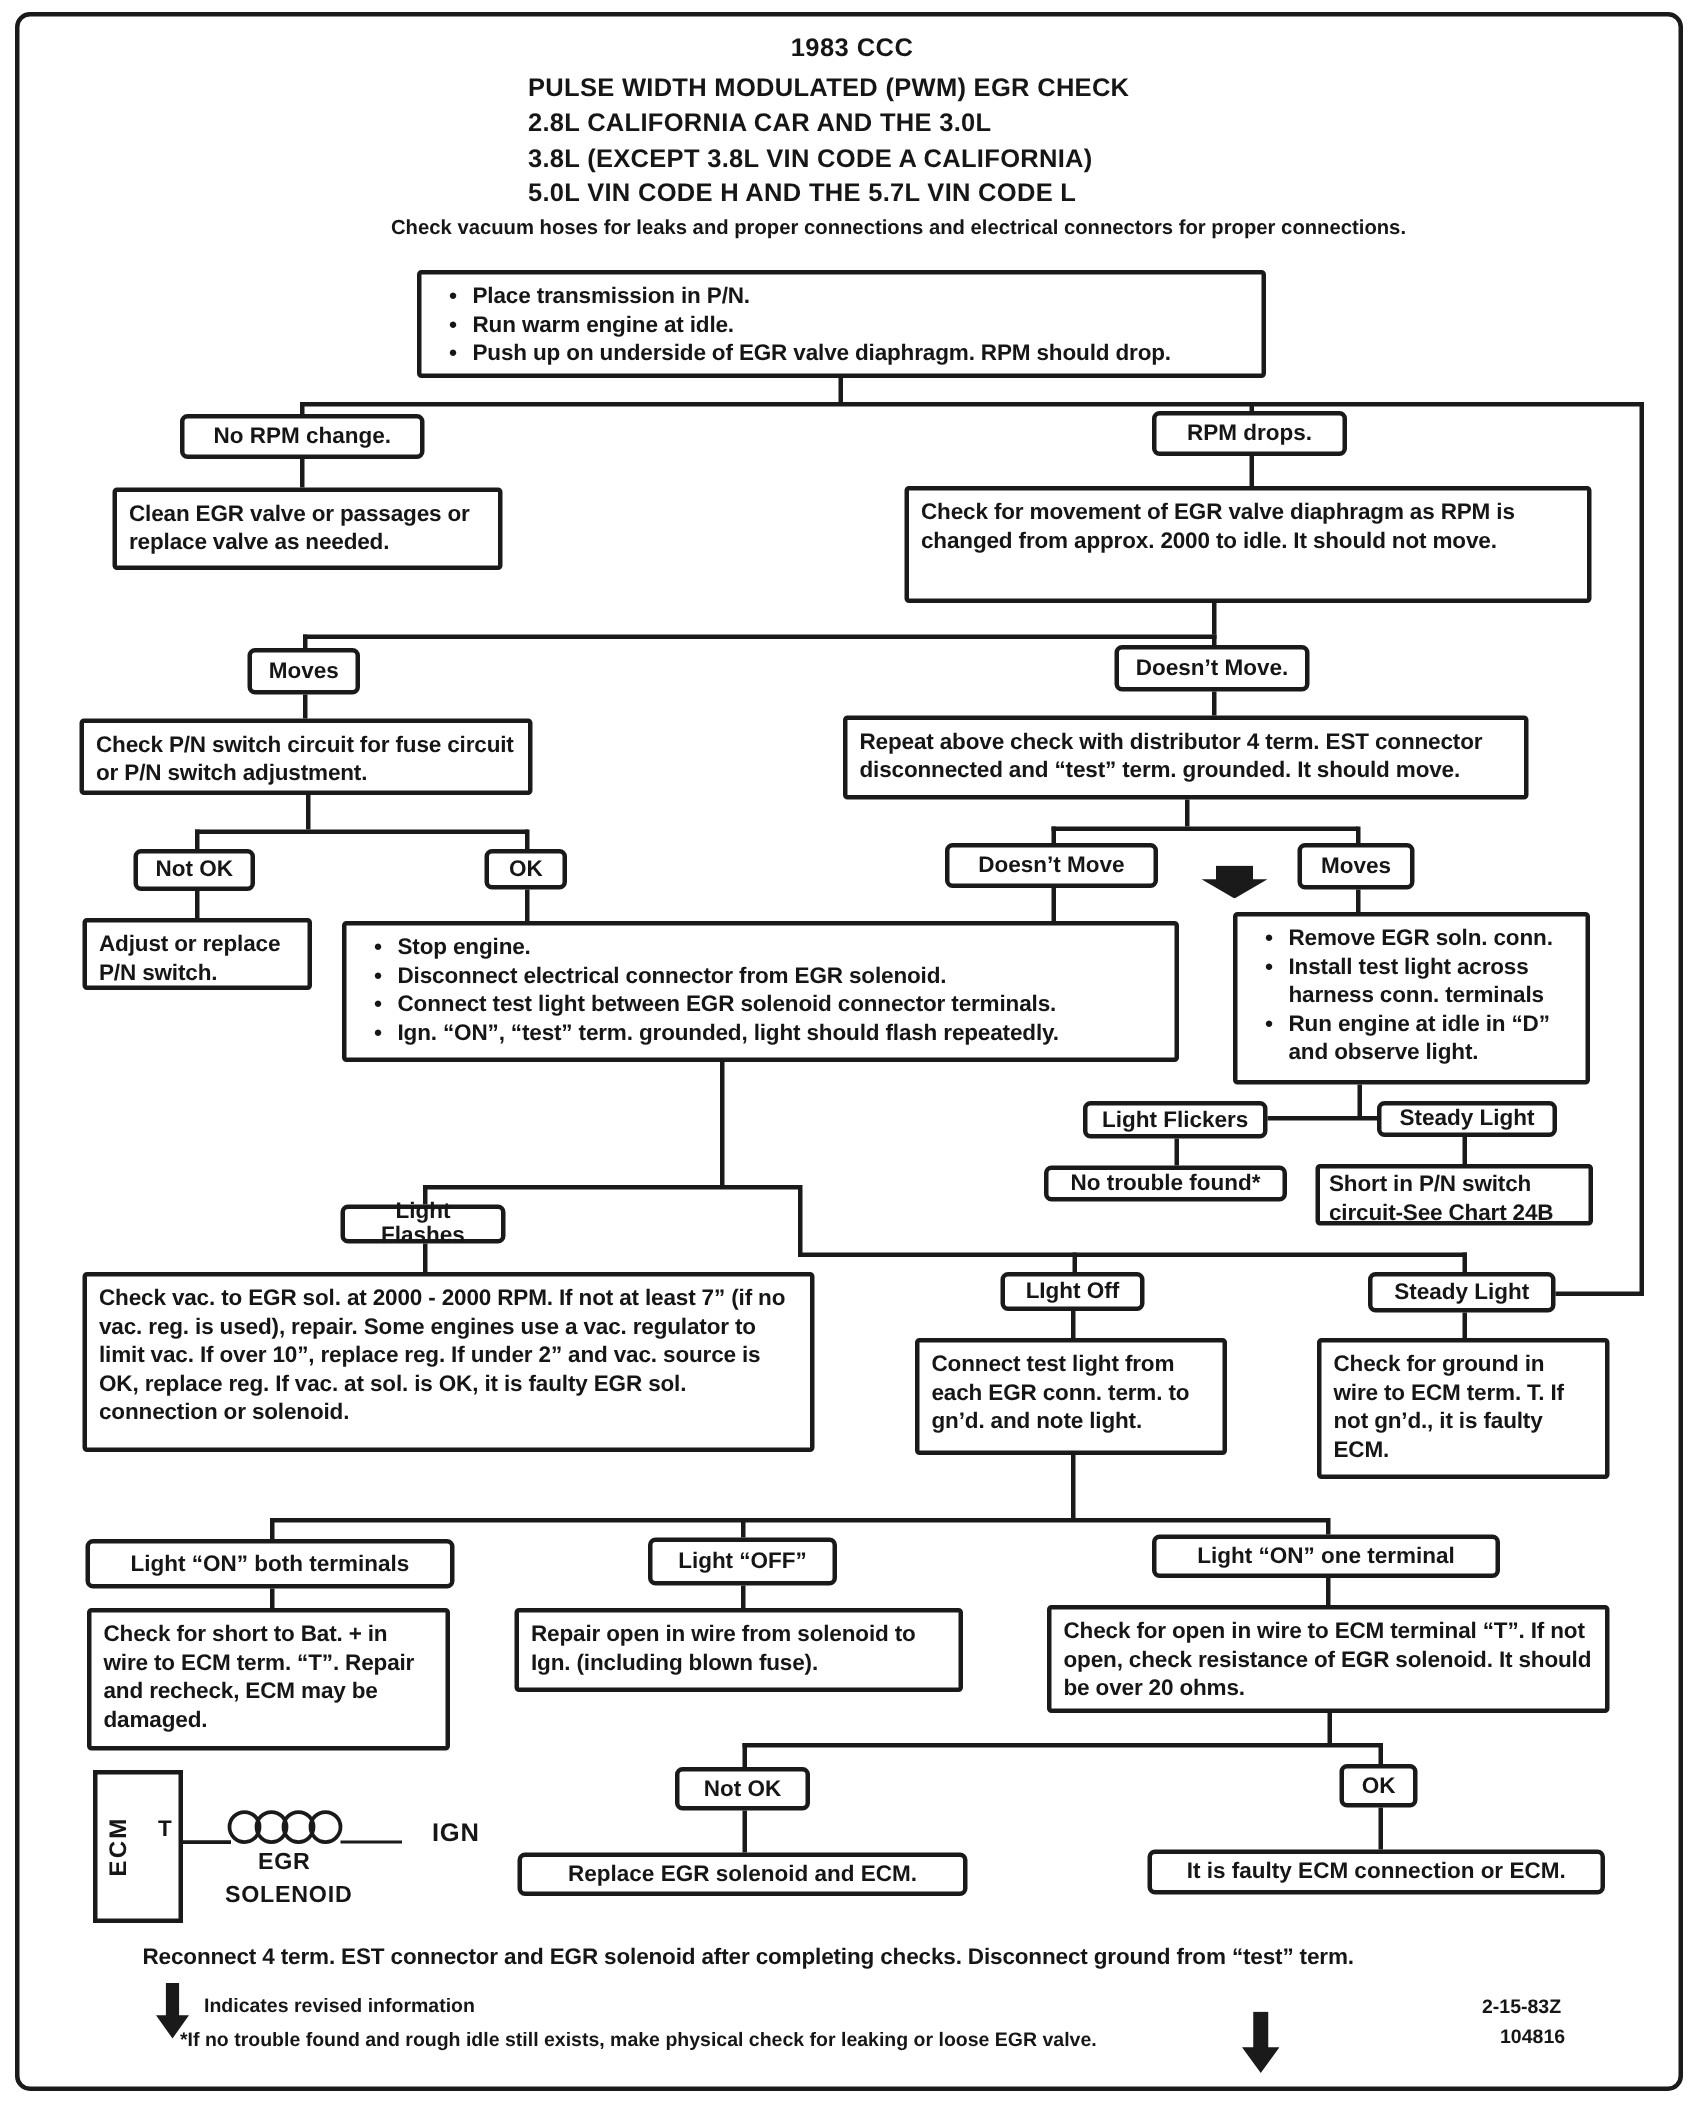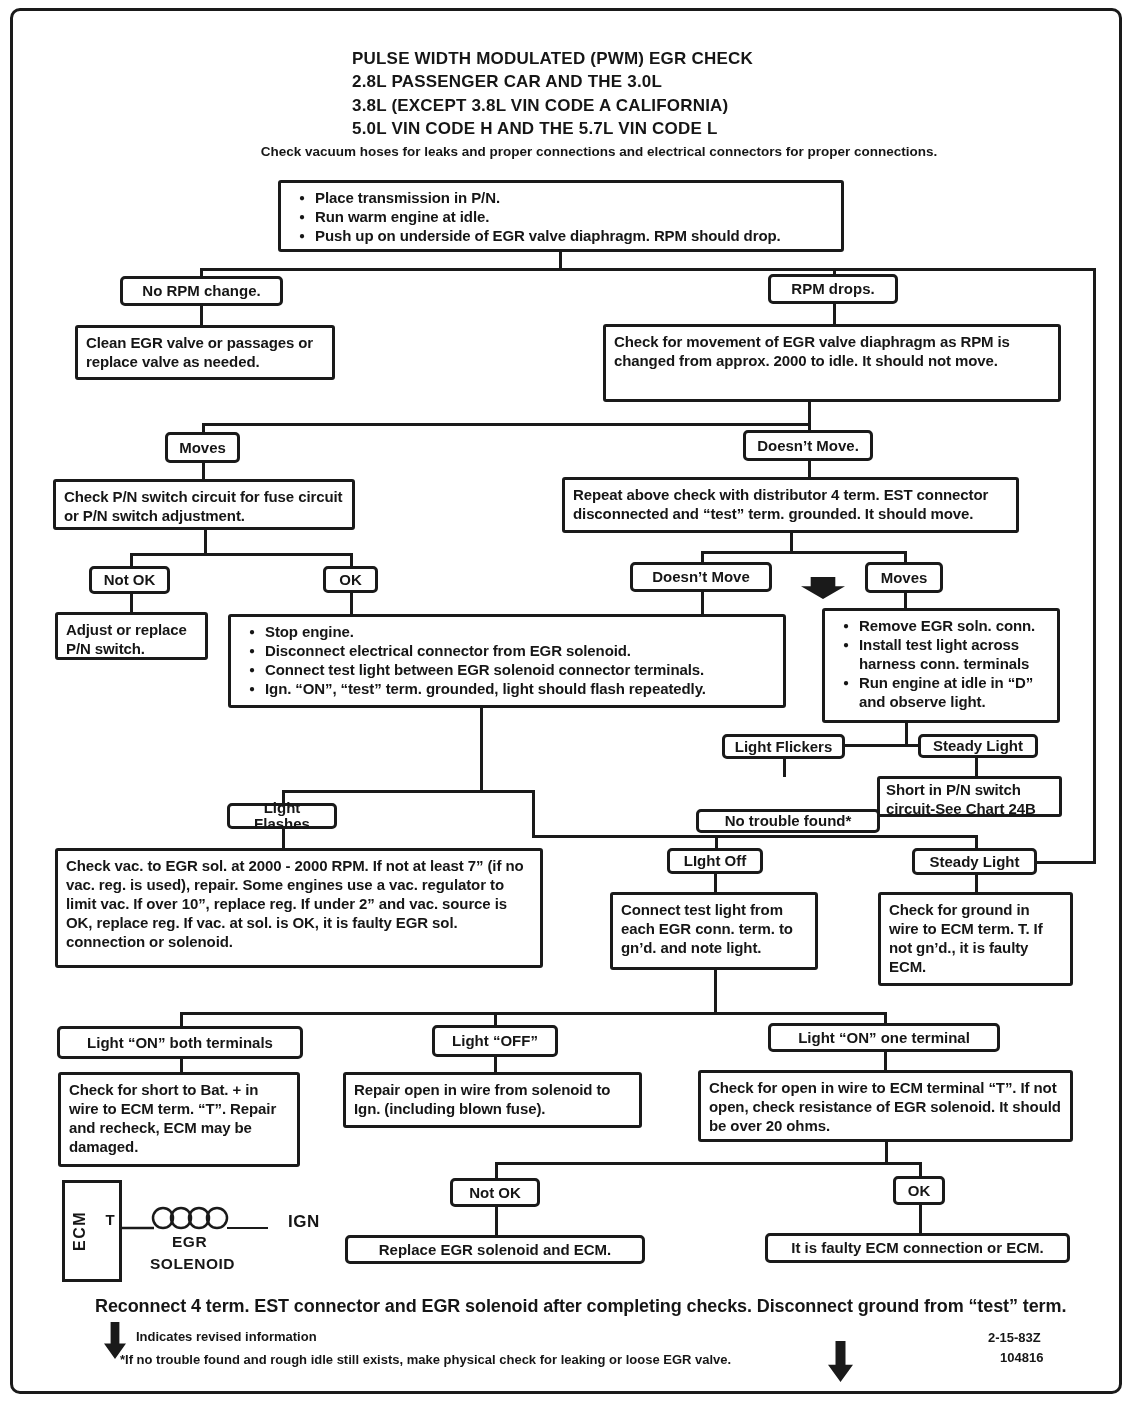--- a/index.html
+++ b/index.html
@@ -38,31 +38,32 @@
   .arrow-down.tall { clip-path: polygon(30% 0, 70% 0, 70% 58%, 100% 58%, 50% 100%, 0 58%, 30% 58%); }
 
   .ecm-outline { position:absolute; left:62px; top:1180px; width:60px; height:102px;
     border:3px solid #1a1a1a; box-sizing:border-box; background:#fff; }
   .ecm-rot { position:absolute; left:30px; top:1222px; width:100px; text-align:center;
     transform:rotate(-90deg); font-size:16px; letter-spacing:1.5px; }
   .ecm-t { position:absolute; left:99px; top:1211px; width:22px; text-align:center; font-size:15px; }
   .diag-text { position:absolute; font-size:15.5px; letter-spacing:.5px; }
   .wire-svg { position:absolute; left:122px; top:1204px; }
 
-  .footer-strong { font-size:18px; letter-spacing:-0.1px; }
+  .footer-strong { font-size:15px; letter-spacing:-0.1px; }
   .footer-small  { font-size:13px; }
 </style>
 </head>
 <body>
 
 <div id="page">
   <div class="frame"></div>
 
+  <div class="t-center title-main" style="top:22px;">1983 CCC</div>
   <div class="t-abs title-sub" style="left:352px;top:49px;">PULSE WIDTH MODULATED (PWM) EGR CHECK</div>
-  <div class="t-abs title-sub" style="left:352px;top:72px;">2.8L PASSENGER CAR AND THE 3.0L</div>
+  <div class="t-abs title-sub" style="left:352px;top:72px;">2.8L CALIFORNIA CAR AND THE 3.0L</div>
   <div class="t-abs title-sub" style="left:352px;top:96px;">3.8L (EXCEPT 3.8L VIN CODE A CALIFORNIA)</div>
   <div class="t-abs title-sub" style="left:352px;top:119px;">5.0L VIN CODE H AND THE 5.7L VIN CODE L</div>
   <div class="t-center title-note" style="top:144px;padding-left:31px;">Check vacuum hoses for leaks and proper connections and electrical connectors for proper connections.</div>
 
   <div id="lines">
       <div class="line" style="left: 559px; top: 252px; width: 3px; height: 16px;"></div>
       <div class="line" style="left: 200px; top: 268px; width: 896px; height: 3px;"></div>
       <div class="line" style="left: 200px; top: 268px; width: 3px; height: 9px;"></div>
       <div class="line" style="left: 833px; top: 268px; width: 3px; height: 7px;"></div>
       <div class="line" style="left: 1093px; top: 268px; width: 3px; height: 596px;"></div>
@@ -185,21 +186,21 @@
         <span class="btxt">Install test light across harness conn. terminals</span>
       </div>
       <div class="bullet-row">
         <span class="dot">●</span>
         <span class="btxt">Run engine at idle in “D” and observe light.</span>
       </div>
     </div>
 
   <div class="label" style="left:722px;top:734px;width:123px;height:25px;">Light Flickers</div>
   <div class="label" style="left:918px;top:734px;width:120px;height:24px;">Steady Light</div>
-  <div class="label" style="left:696px;top:809px;width:184px;height:24px;">No trouble found*</div>
+  <div class="label" style="left:696px;top:777px;width:162px;height:24px;">No trouble found*</div>
   <div class="box" style="left:877px;top:776px;width:185px;height:41px;padding:1px 6px;">Short in P/N switch circuit-See Chart 24B</div>
 
   <div class="label" style="left:227px;top:803px;width:110px;height:26px;">Light Flashes</div>
   <div class="box" style="left:55px;top:848px;width:488px;height:120px;">Check vac. to EGR sol. at 2000 - 2000 RPM.  If not at least 7” (if no vac. reg. is used), repair.  Some engines use a vac. regulator to limit vac.  If over 10”, replace reg.  If under 2” and vac. source is OK, replace reg.  If vac. at sol. is OK, it is faulty EGR sol. connection or solenoid.</div>
 
   <div class="label" style="left:667px;top:848px;width:96px;height:26px;text-align:right;">LIght Off</div>
   <div class="box" style="left:610px;top:892px;width:208px;height:78px;">Connect test light from each EGR conn. term. to gn’d. and note light.</div>
 
   <div class="label" style="left:912px;top:848px;width:125px;height:27px;">Steady Light</div>
   <div class="box" style="left:878px;top:892px;width:195px;height:94px;">Check for ground in wire to ECM term. T.  If not gn’d., it is faulty ECM.</div>

